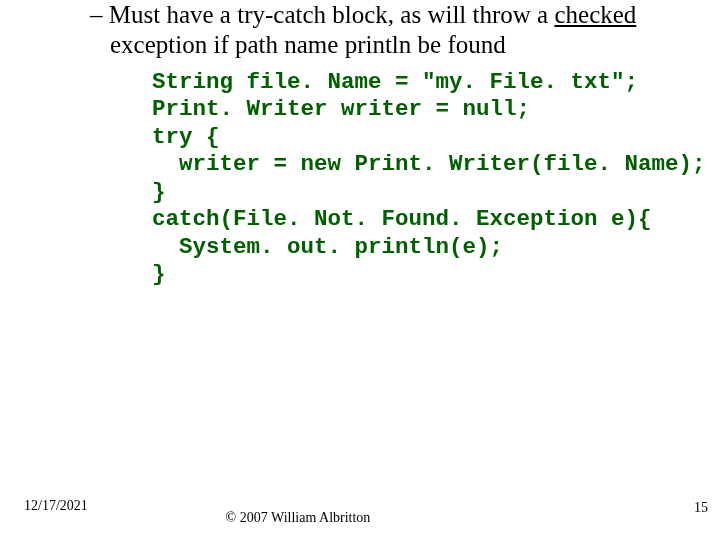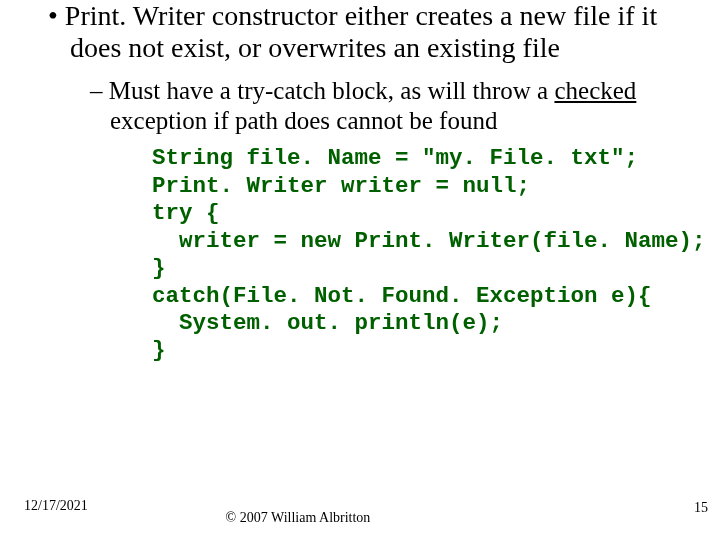--- a/index.html
+++ b/index.html
@@ -87,24 +87,23 @@
   }
 </style>
 </head>
 <body>
 
 <div class="slide">
 
 
   <div class="body">
 
-    <div class="lvl1">Print. Writer constructor either creates a new file if it does not exist, or overwrites an existing file</div>
 
     <div class="lvl2">
-      <span>Must have a try-catch block, as will throw a </span><span class="under">checked</span><span> exception if path does cannot be found</span>
+      <span>Must have a try-catch block, as will throw a </span><span class="under">checked</span><span> exception if path name println be found</span>
     </div>
 
     <div class="code">String file. Name = "my. File. txt";
 Print. Writer writer = null;
 try {
   writer = new Print. Writer(file. Name);
 }
 catch(File. Not. Found. Exception e){
   System. out. println(e);
 }</div>

